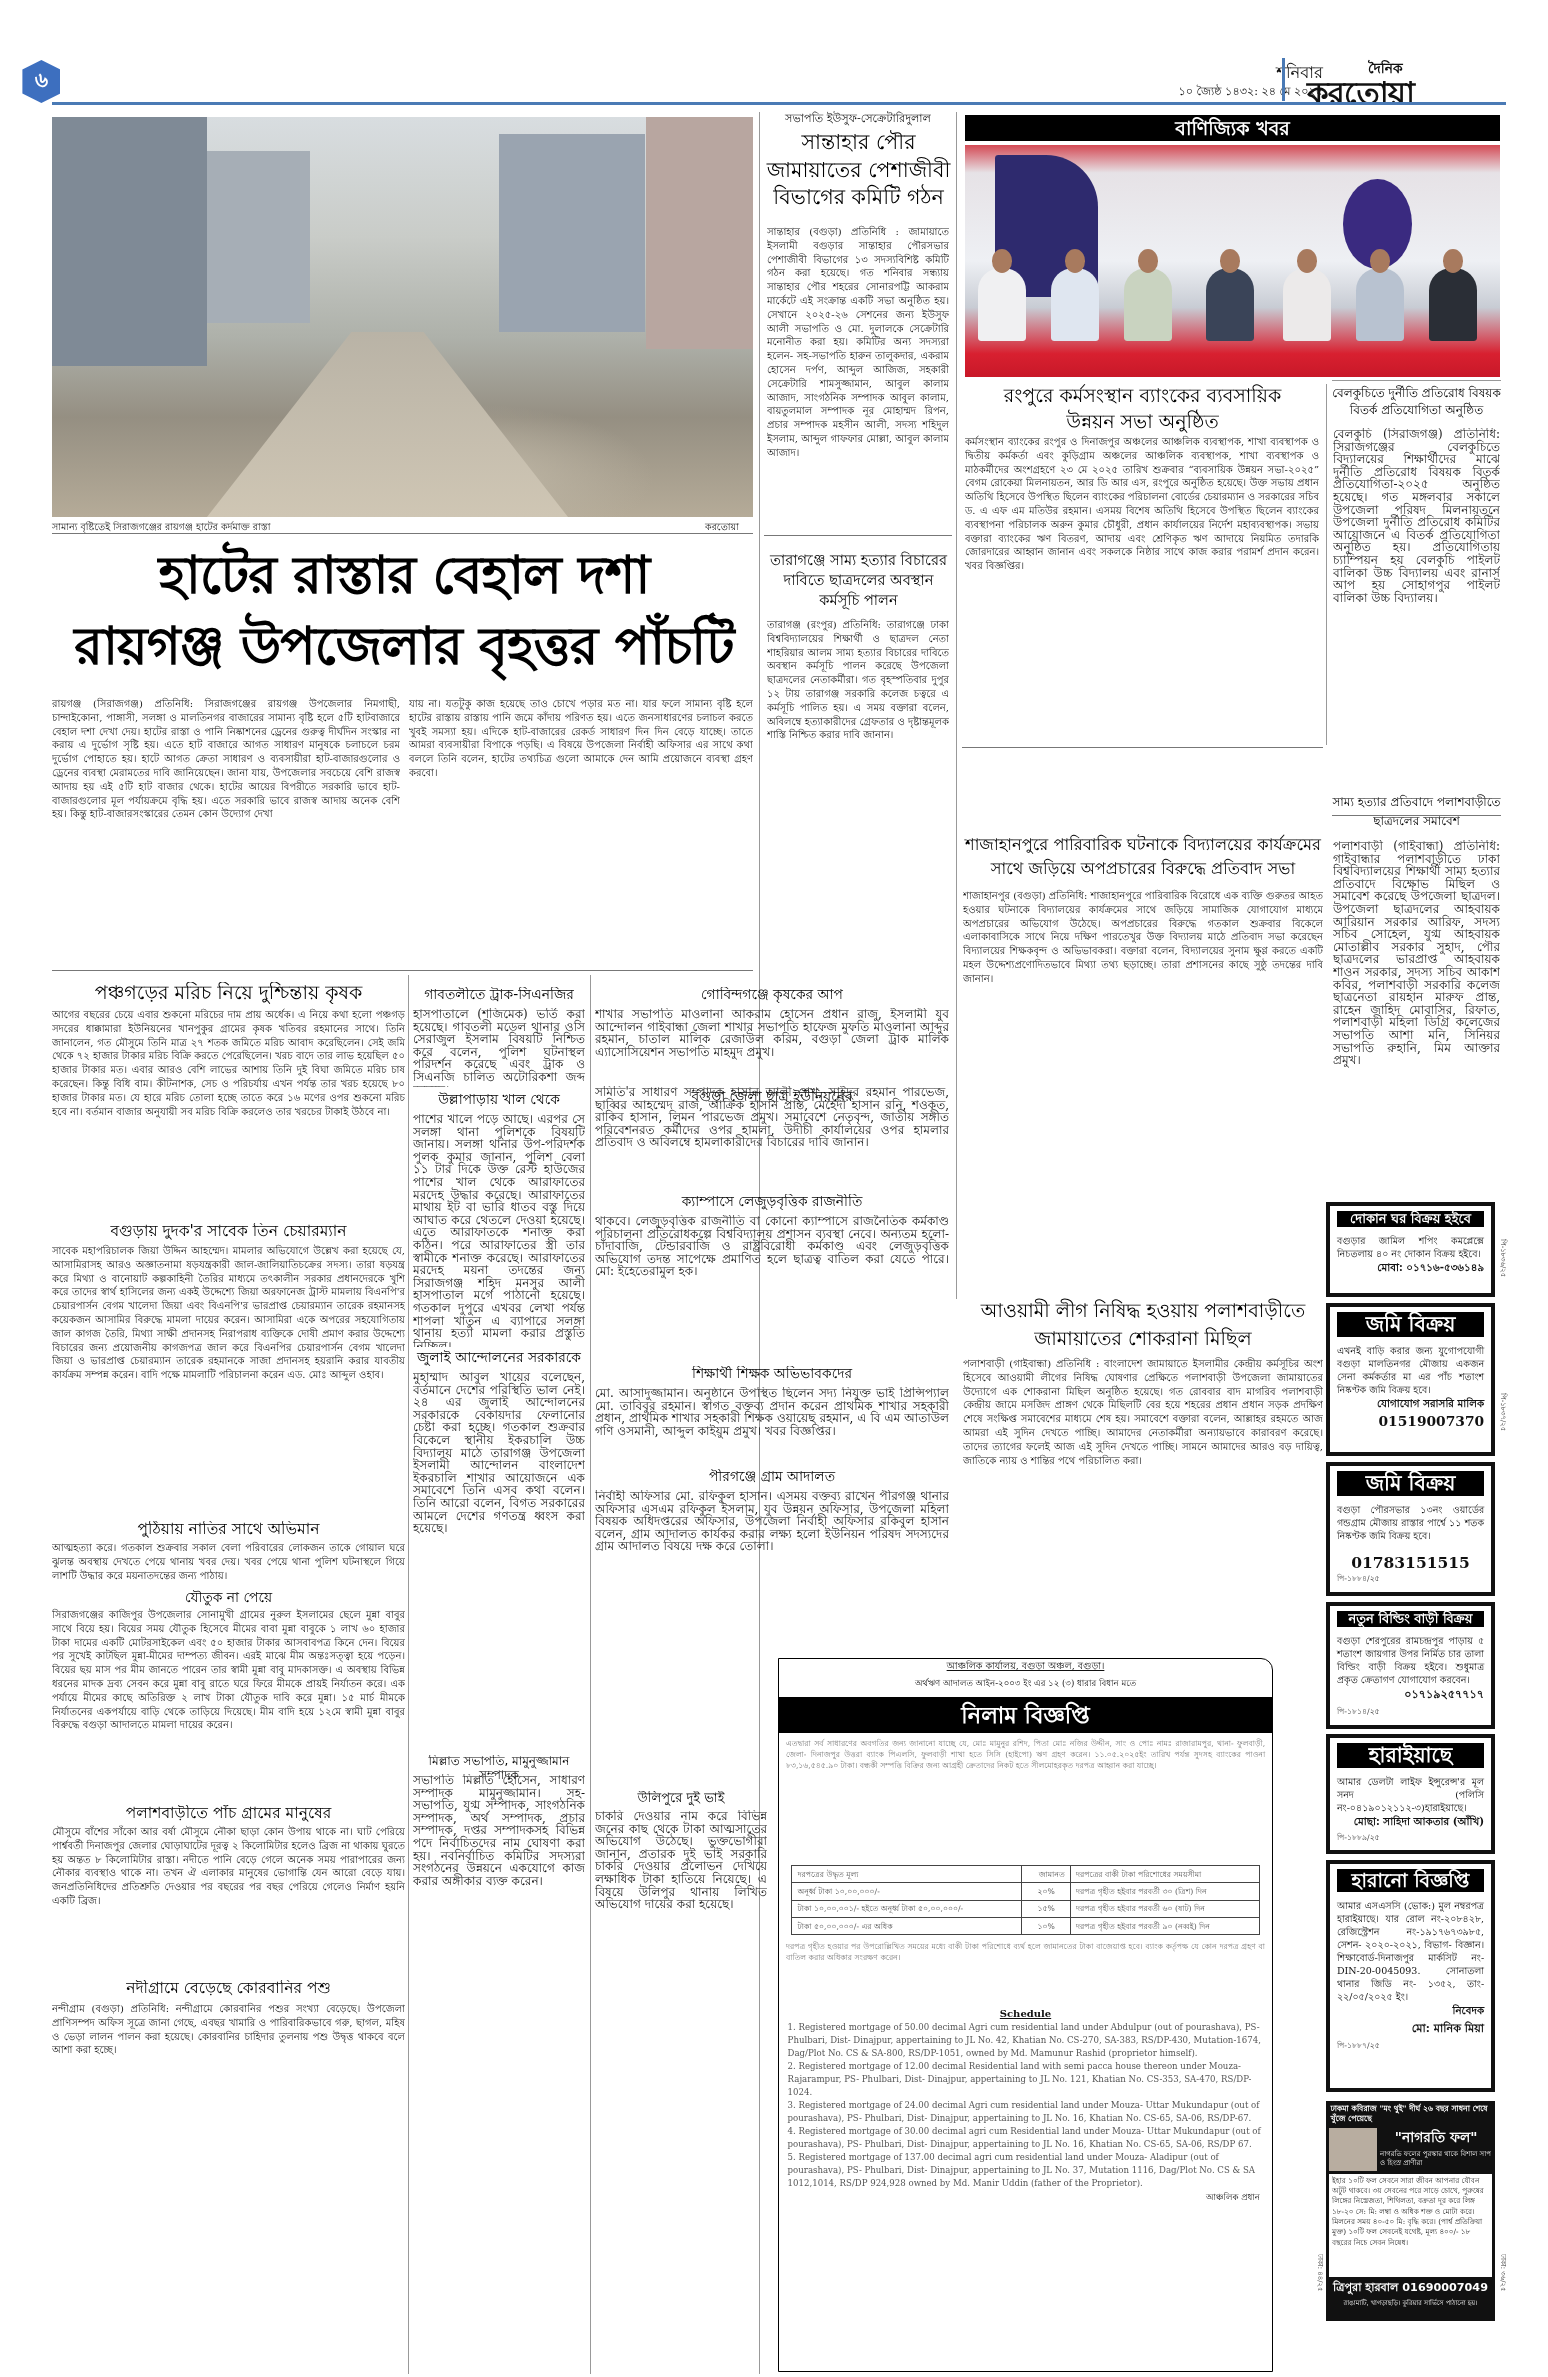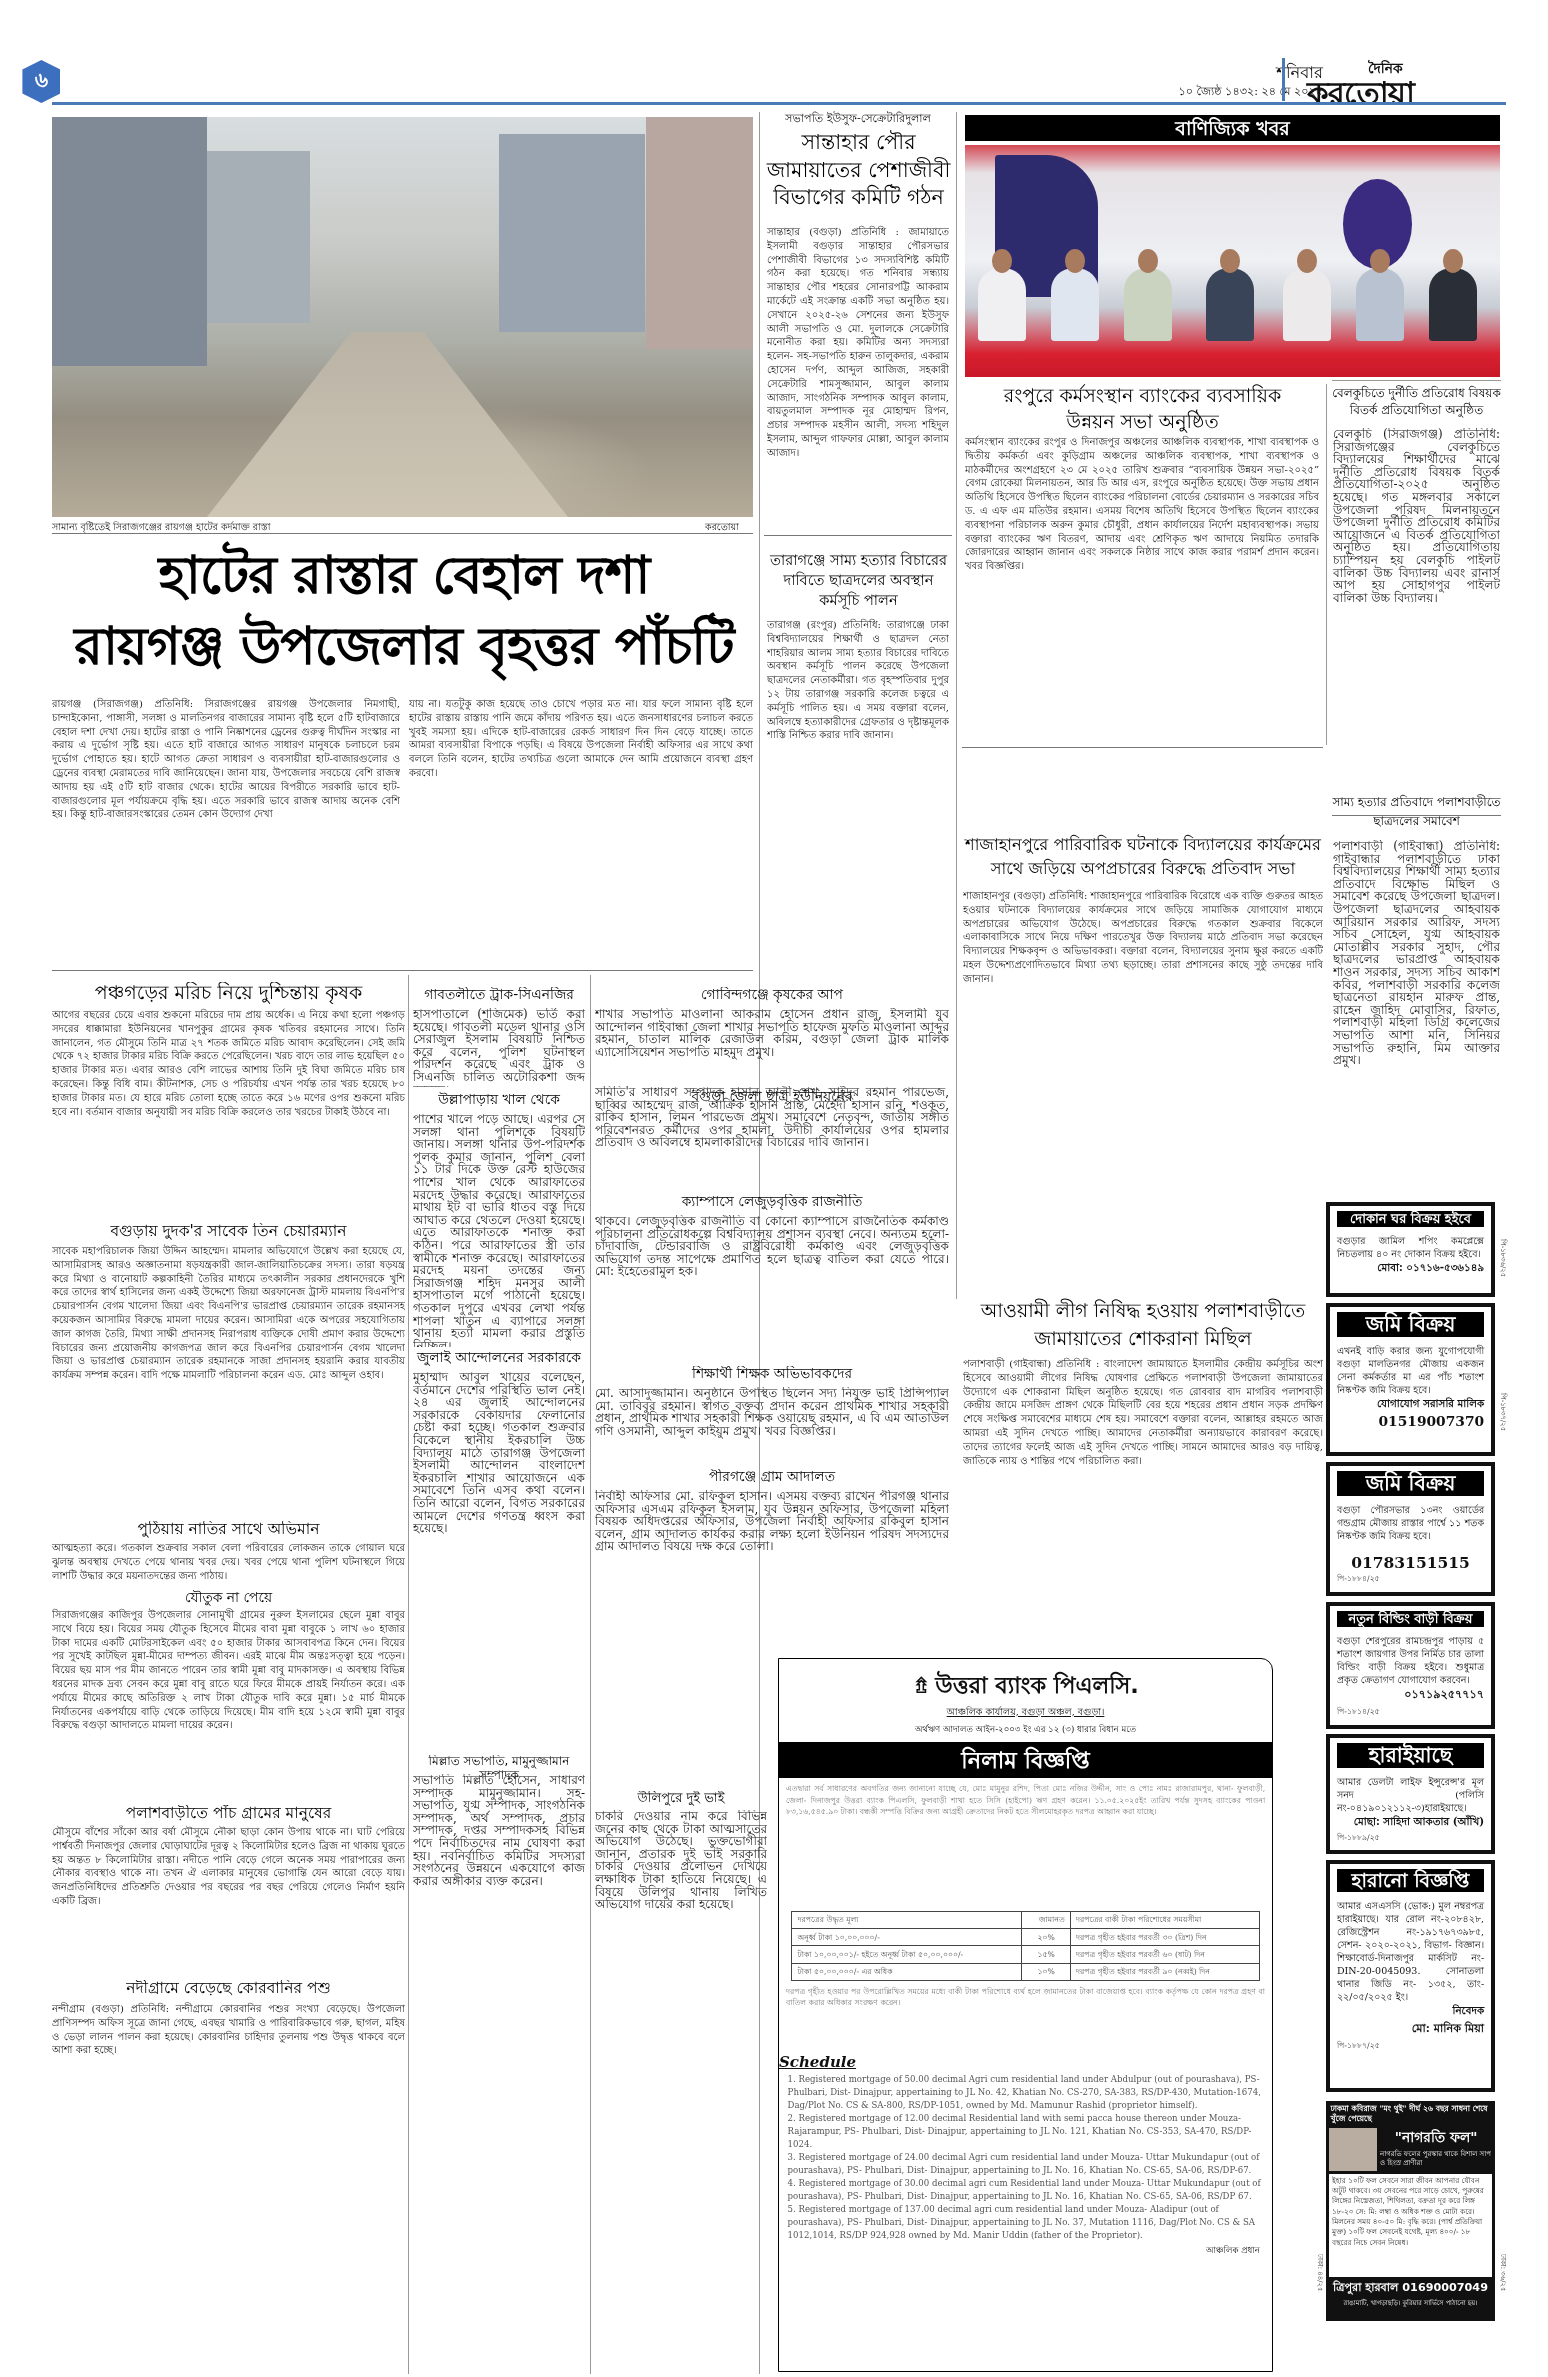--- a/index.html
+++ b/index.html
@@ -167,24 +167,20 @@
 <div class="hd abs" style="left:595px;top:1194px;width:354px;font-size:13.8px;">ক্যাম্পাসে লেজুড়বৃত্তিক রাজনীতি</div>
 <div class="txt sm abs" style="left:595px;top:1215px;width:354px;height:146px;">থাকবে। লেজুড়বৃত্তিক রাজনীতি বা কোনো ক্যাম্পাসে রাজনৈতিক কর্মকাণ্ড পরিচালনা প্রতিরোধকল্পে বিশ্ববিদ্যালয় প্রশাসন ব্যবস্থা নেবে। অন্যতম হলো-চাঁদাবাজি, টেন্ডারবাজি ও রাষ্ট্রবিরোধী কর্মকাণ্ড এবং লেজুড়বৃত্তিক অভিযোগ তদন্ত সাপেক্ষে প্রমাণিত হলে ছাত্রত্ব বাতিল করা যেতে পারে। মো: ইহেতেরামুল হক।</div>
 <div class="hd abs" style="left:595px;top:1366px;width:354px;font-size:13.8px;">শিক্ষার্থী শিক্ষক অভিভাবকদের</div>
 <div class="txt sm abs" style="left:595px;top:1387px;width:354px;height:77px;">মো. আসাদুজ্জামান। অনুষ্ঠানে উপস্থিত ছিলেন সদ্য নিযুক্ত ভাই প্রিন্সিপ্যাল মো. তাবিবুর রহমান। স্বাগত বক্তব্য প্রদান করেন প্রাথমিক শাখার সহকারী প্রধান, প্রাথমিক শাখার সহকারী শিক্ষক ওয়ায়েছ রহমান, এ বি এম আতাউল গণি ওসমানী, আব্দুল কাইয়ুম প্রমুখ। খবর বিজ্ঞপ্তির।</div>
 <div class="hd abs" style="left:595px;top:1469px;width:354px;font-size:13.8px;">পীরগঞ্জে গ্রাম আদালত</div>
 <div class="txt sm abs" style="left:595px;top:1490px;width:354px;height:67px;">নির্বাহী অফিসার মো. রফিকুল হাসান। এসময় বক্তব্য রাখেন পীরগঞ্জ থানার অফিসার এসএম রফিকুল ইসলাম, যুব উন্নয়ন অফিসার, উপজেলা মহিলা বিষয়ক অধিদপ্তরের অফিসার, উপজেলা নির্বাহী অফিসার রকিবুল হাসান বলেন, গ্রাম আদালত কার্যকর করার লক্ষ্য হলো ইউনিয়ন পরিষদ সদস্যদের গ্রাম আদালত বিষয়ে দক্ষ করে তোলা।</div>
 <div class="hd abs" style="left:595px;top:1791px;width:172px;font-size:13px;">উলিপুরে দুই ভাই</div>
 <div class="txt sm abs" style="left:595px;top:1810px;width:172px;height:559px;">চাকরি দেওয়ার নাম করে বিভিন্ন জনের কাছ থেকে টাকা আত্মসাতের অভিযোগ উঠেছে। ভুক্তভোগীরা জানান, প্রতারক দুই ভাই সরকারি চাকরি দেওয়ার প্রলোভন দেখিয়ে লক্ষাধিক টাকা হাতিয়ে নিয়েছে। এ বিষয়ে উলিপুর থানায় লিখিত অভিযোগ দায়ের করা হয়েছে।</div>
 
 <div class="bank">
-  <div style="text-align:center;padding-top:8.6px;">
-    <span style="font-size:22.4px;font-weight:bold;">⇯</span>
-    <span style="font-size:22.4px;font-weight:bold;font-family:'DejaVu Sans',sans-serif;">উত্তরা ব্যাংক পিএলসি.</span>
-  </div>
   <div style="text-align:center;font-size:9.5px;text-decoration:underline;font-family:'DejaVu Serif',serif;">আঞ্চলিক কার্যালয়, বগুড়া অঞ্চল, বগুড়া।</div>
   <div style="text-align:center;font-size:8.6px;margin:3.4px 0 5.2px;font-family:'DejaVu Serif',serif;">অর্থঋণ আদালত আইন-২০০৩ ইং এর ১২ (৩) ধারার বিধান মতে</div>
   <div style="background:#000;color:#fff;text-align:center;font-size:22.4px;font-weight:bold;line-height:36px;font-family:'DejaVu Sans',sans-serif;">নিলাম বিজ্ঞপ্তি</div>
   <div class="txt sm faint" style="padding:5.2px 6.9px;font-size:7.7px;line-height:11.2px;height:129px;">এতদ্বারা সর্ব সাধারণের অবগতির জন্য জানানো যাচ্ছে যে, মোঃ মামুনুর রশিদ, পিতা মোঃ নজির উদ্দীন, সাং ও পোঃ নামঃ রাজারামপুর, থানা- ফুলবাড়ী, জেলা- দিনাজপুর উত্তরা ব্যাংক পিএলসি, ফুলবাড়ী শাখা হতে সিসি (হাইপো) ঋণ গ্রহণ করেন। ১১.০৫.২০২৫ইং তারিখ পর্যন্ত সুদসহ ব্যাংকের পাওনা ৮৩,১৬,৫৪৫.৯০ টাকা। বন্ধকী সম্পত্তি বিক্রির জন্য আগ্রহী ক্রেতাদের নিকট হতে সীলমোহরকৃত দরপত্র আহ্বান করা যাচ্ছে।</div>
   <table>
     <tbody>
         <tr>
       <td>দরপত্রের উদ্ধৃত মূল্য</td>
       <td style="text-align:right;margin-top:20px;">জামানত</td>
       <td>দরপত্রের বাকী টাকা পরিশোধের সময়সীমা</td>
@@ -200,21 +196,21 @@
       <td>দরপত্র গৃহীত হইবার পরবর্তী ৬০ (ষাট) দিন</td>
     </tr>
     <tr>
       <td>টাকা ৫০,০০,০০০/- এর অধিক</td>
       <td style="text-align:center;">১০%</td>
       <td>দরপত্র গৃহীত হইবার পরবর্তী ৯০ (নব্বই) দিন</td>
     </tr>
   </tbody>
     </table>
   <div class="txt sm faint" style="padding:1.7px 6.9px;font-size:7.7px;line-height:11.2px;height:69px;">দরপত্র গৃহীত হওয়ার পর উপরোল্লিখিত সময়ের মধ্যে বাকী টাকা পরিশোধে ব্যর্থ হলে জামানতের টাকা বাজেয়াপ্ত হবে। ব্যাংক কর্তৃপক্ষ যে কোন দরপত্র গ্রহণ বা বাতিল করার অধিকার সংরক্ষণ করেন।</div>
-  <div style="font-weight:bold;text-decoration:underline;font-size:15px;font-family:'DejaVu Serif',serif;font-style:italic;">Schedule</div>
+  <div style="text-align:center;font-weight:bold;text-decoration:underline;font-size:10px;font-family:'DejaVu Serif',serif;">Schedule</div>
   <div style="padding:1.7px 8.6px;font-family:'DejaVu Serif',serif;font-size:8.6px;line-height:13px;color:#555;">
     <div>1. Registered mortgage of 50.00 decimal Agri cum residential land under Abdulpur (out of pourashava), PS- Phulbari, Dist- Dinajpur, appertaining to JL No. 42, Khatian No. CS-270, SA-383, RS/DP-430, Mutation-1674, Dag/Plot No. CS &amp; SA-800, RS/DP-1051, owned by Md. Mamunur Rashid (proprietor himself).</div>
     <div>2. Registered mortgage of 12.00 decimal Residential land with semi pacca house thereon under Mouza- Rajarampur, PS- Phulbari, Dist- Dinajpur, appertaining to JL No. 121, Khatian No. CS-353, SA-470, RS/DP-1024.</div>
     <div>3. Registered mortgage of 24.00 decimal Agri cum residential land under Mouza- Uttar Mukundapur (out of pourashava), PS- Phulbari, Dist- Dinajpur, appertaining to JL No. 16, Khatian No. CS-65, SA-06, RS/DP-67.</div>
     <div>4. Registered mortgage of 30.00 decimal agri cum Residential land under Mouza- Uttar Mukundapur (out of pourashava), PS- Phulbari, Dist- Dinajpur, appertaining to JL No. 16, Khatian No. CS-65, SA-06, RS/DP 67.</div>
     <div>5. Registered mortgage of 137.00 decimal agri cum residential land under Mouza- Aladipur (out of pourashava), PS- Phulbari, Dist- Dinajpur, appertaining to JL No. 37, Mutation 1116, Dag/Plot No. CS &amp; SA 1012,1014, RS/DP 924,928 owned by Md. Manir Uddin (father of the Proprietor).</div>
   </div>
   <div style="text-align:right;padding-right:12px;font-size:8.6px;font-family:'DejaVu Serif',serif;">আঞ্চলিক প্রধান</div>
 </div>
 

